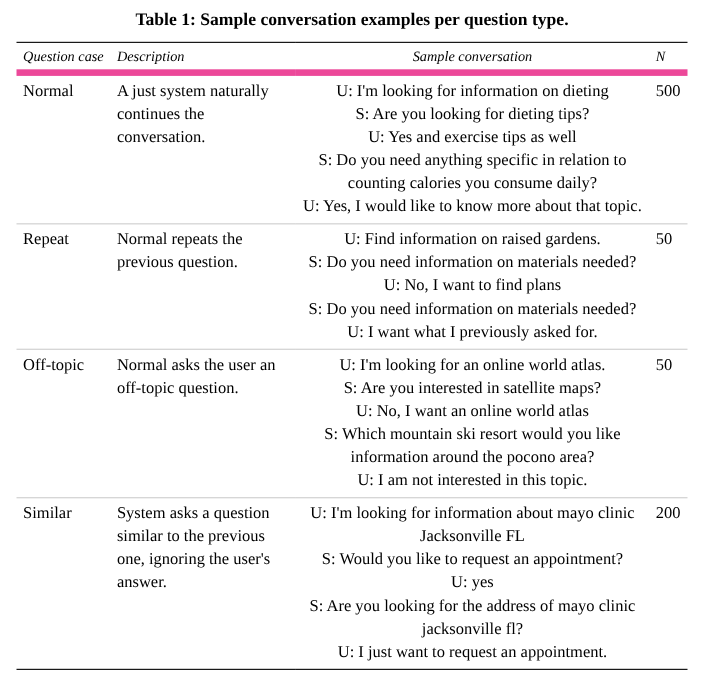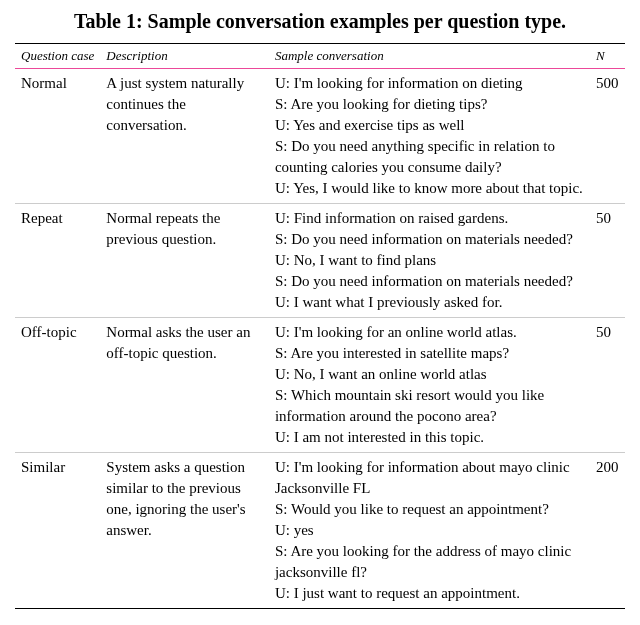--- a/index.html
+++ b/index.html
@@ -11,36 +11,36 @@
     body {
       background: #fff;
       font-family: 'Times New Roman', Times, serif;
       font-size: 13px;
       color: #000;
       padding: 10px 15px;
       width: 640px;
     }
 
     .page-title {
-      font-size: 20px;
+      font-size: 16px;
       font-weight: bold;
       text-align: center;
       margin-bottom: 10px;
       font-family: 'Times New Roman', Times, serif;
     }
 
     table {
       width: 100%;
       border-collapse: collapse;
       border-top: 1.5px solid #000;
       border-bottom: 1.5px solid #000;
     }
 
     thead tr {
-      border-bottom: 1px solid #ec4899;
+      border-bottom: 6px solid #ec4899;
     }
 
     th {
       font-weight: normal;
       font-style: italic;
       padding: 4px 6px;
       text-align: left;
       vertical-align: bottom;
       font-size: 13px;
     }
@@ -64,20 +64,21 @@
       width: 80px;
       white-space: nowrap;
     }
 
     .col-desc {
       width: 175px;
     }
 
     .col-sample {
       width: 340px;
+      text-align: center;
     }
 
     .col-n {
       width: 35px;
     }
 
     th.col-n {
       text-align: left;
     }
   </style>

